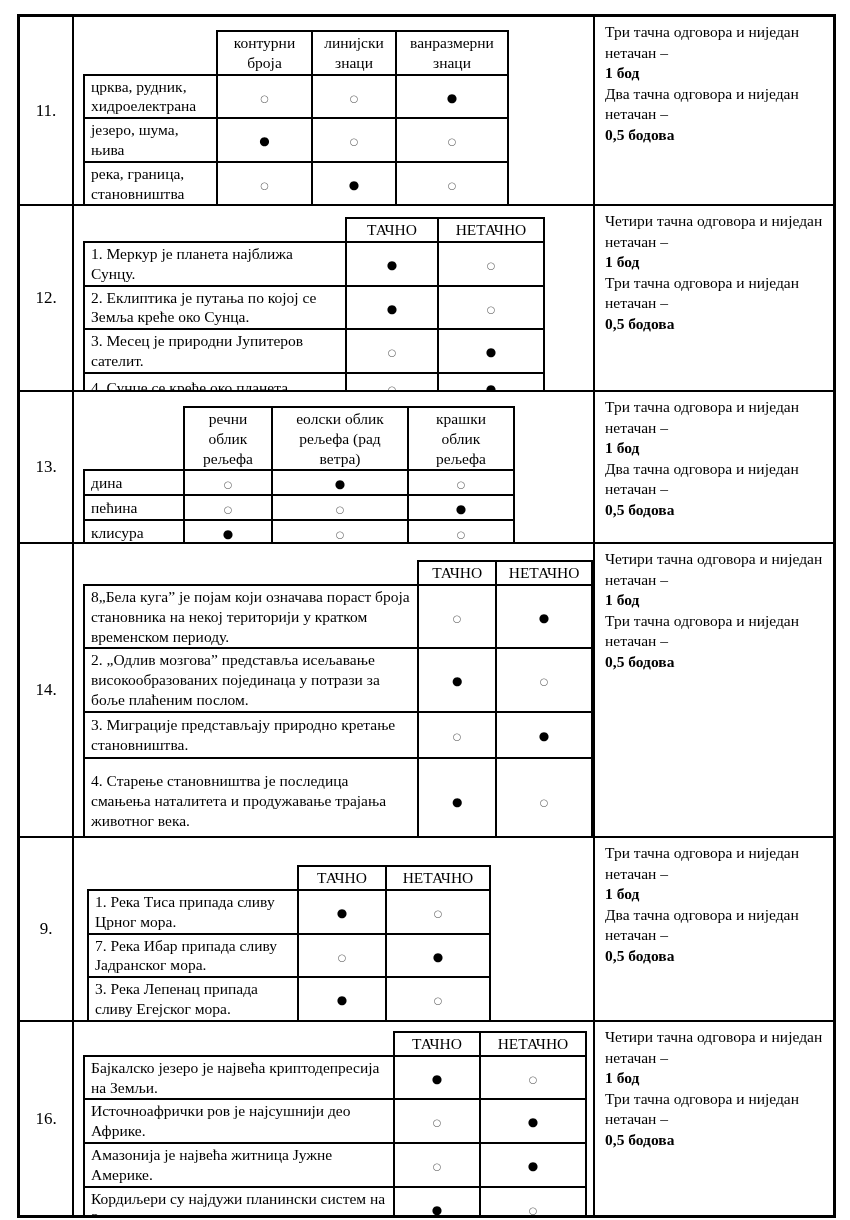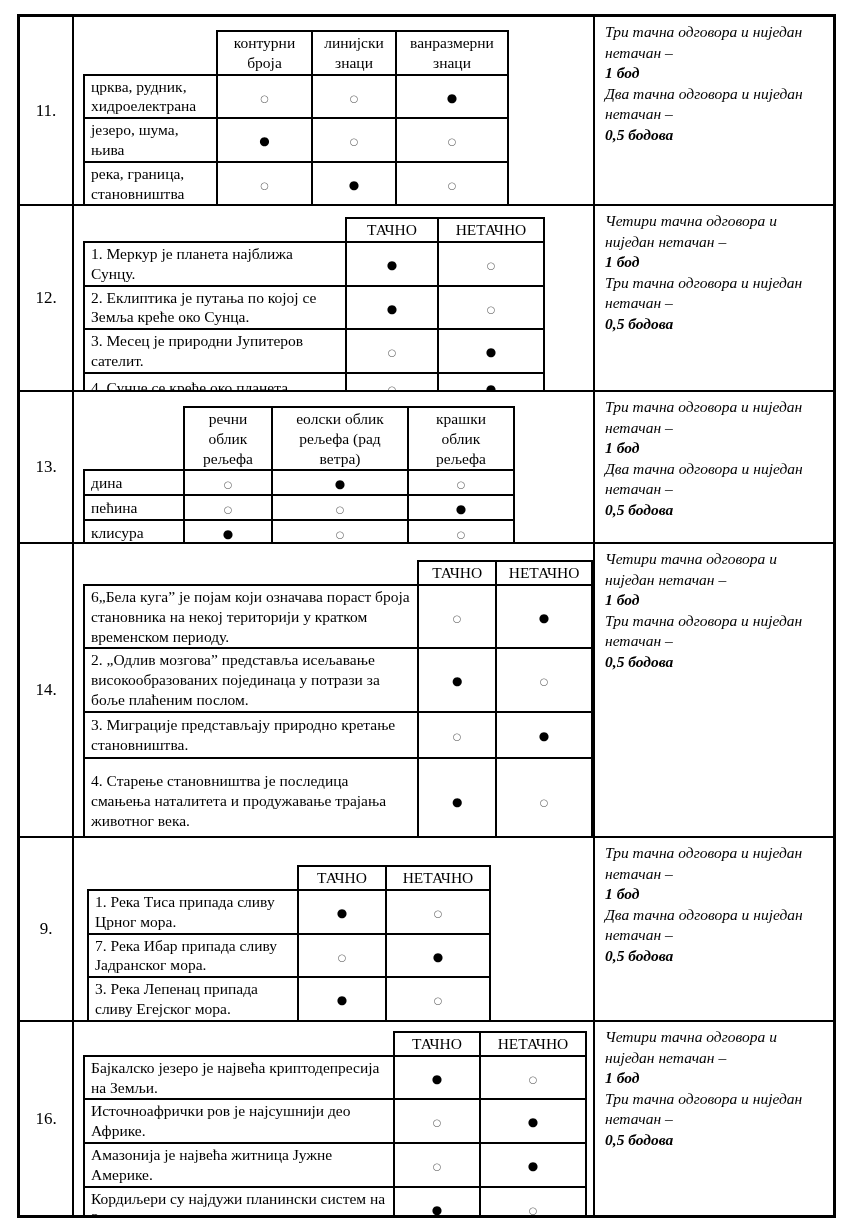--- a/index.html
+++ b/index.html
@@ -4,21 +4,21 @@
 <style>
   html,body{margin:0;padding:0;background:#ffffff;width:850px;height:1220px;overflow:hidden;}
   body{font-family:"Liberation Serif",serif;color:#000;-webkit-font-smoothing:antialiased;}
   .doc{position:absolute;left:17px;top:14px;width:813px;border:3px solid #000;background:#fff;}
   .qrow{display:grid;grid-template-columns:54px 521px 1fr;border-bottom:2px solid #000;}
   .qrow:last-child{border-bottom:none;}
   .num-cell{border-right:2px solid #000;display:flex;align-items:center;justify-content:center;
             font-size:17px;}
   .content-cell{border-right:2px solid #000;position:relative;overflow:hidden;}
   .score-cell{padding:5px 6px 0 10px;font-size:15.5px;line-height:1.33;overflow:hidden;}
-  .sc{margin:0;font-style:italic;}
+  .sc{margin:0;}
   .sc.bold{font-weight:bold;}
   table.inner{border-collapse:collapse;table-layout:fixed;}
   table.inner td,table.inner th{border:2px solid #000;font-size:15.5px;font-weight:normal;
       padding:1px 6px;line-height:1.28;vertical-align:middle;word-wrap:break-word;}
   table.inner th{text-align:center;}
   table.inner td.lbl{text-align:left;}
   table.inner td.nb{border:none;background:transparent;}
   table.inner td.mk{text-align:center;padding:0;}
   .mark{font-family:"DejaVu Sans",sans-serif;display:inline-block;line-height:1;}
   .mark.filled{font-size:12px;color:#000;}
@@ -183,21 +183,21 @@
             <col style="width:78px">
             <col style="width:96px">
           </colgroup>
         <tbody>
             <tr style="height:24px">
           <td class="nb"></td>
           <th>ТАЧНО</th>
           <th>НЕТАЧНО</th>
         </tr>
         <tr style="height:62px">
-          <td class="lbl">6„Бела куга” је појам који означава пораст броја становника на некој територији у кратком временском периоду.</td>
+          <td class="lbl">8„Бела куга” је појам који означава пораст броја становника на некој територији у кратком временском периоду.</td>
           <td class="mk"><span class="mark empty">○</span></td>
           <td class="mk"><span class="mark filled">●</span></td>
         </tr>
         <tr style="height:62px">
           <td class="lbl">2. „Одлив мозгова” представља исељавање високообразованих појединаца у потрази за боље плаћеним послом.</td>
           <td class="mk"><span class="mark filled">●</span></td>
           <td class="mk"><span class="mark empty">○</span></td>
         </tr>
         <tr style="height:46px">
           <td class="lbl">3. Миграције представљају природно кретање становништва.</td>

